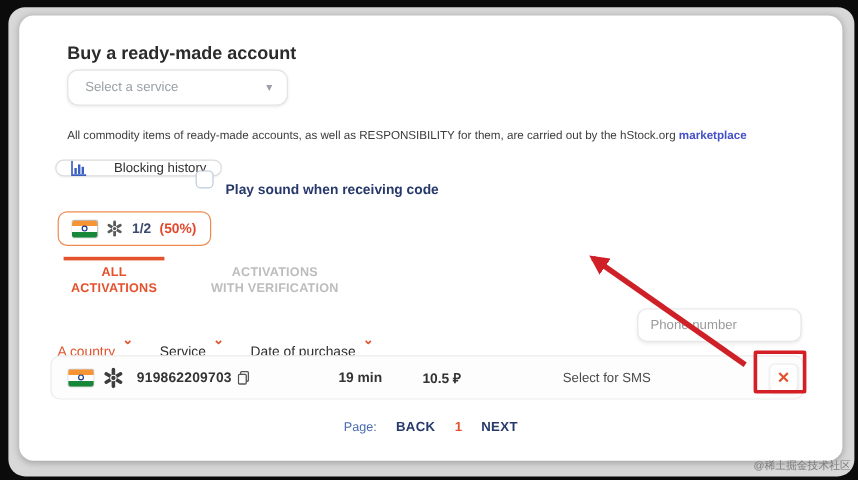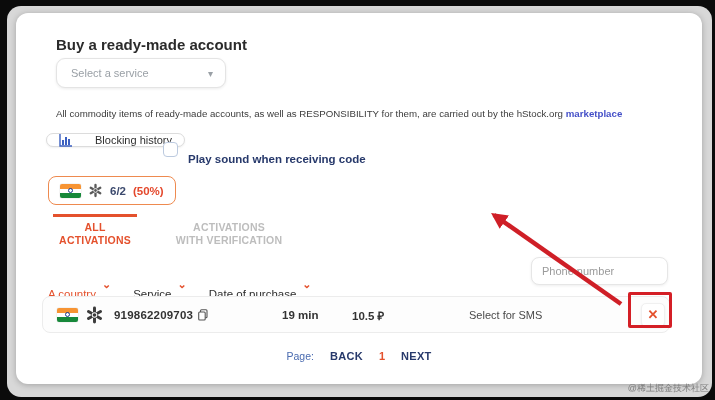--- a/index.html
+++ b/index.html
@@ -6,21 +6,21 @@
   html,body { width:715px; height:400px; overflow:hidden; }
   body { background:#0b0b0b; font-family:"Liberation Sans", sans-serif; position:relative; }
 
   .outer-frame { position:absolute; left:7px; top:6px; width:705px; height:391px;
                  background:#d8d8d8; border-radius:14px; }
   .card { position:absolute; left:16px; top:13px; width:686px; height:371px;
           background:#ffffff; border-radius:12px; box-shadow:0 1px 6px rgba(0,0,0,.25); }
 
   .page-title { position:absolute; left:40px; top:23px; font-size:15px; font-weight:bold; color:#2b2b2b; }
 
-  .service-select { position:absolute; left:40px; top:45px; width:170px; height:30px;
+  .service-select { position:absolute; left:40px; top:45px; width:184px; height:30px;
                     background:#fff; border:1px solid #e4e4e4; border-radius:9px;
                     box-shadow:0 1px 3px rgba(0,0,0,.08); display:flex; align-items:center;
                     justify-content:space-between; padding:0 12px 0 14px; cursor:pointer; }
   .service-select .ph { font-size:11px; color:#9aa0a6; }
   .service-select .caret { font-size:10px; color:#9aa0a6; }
 
   .disclaimer { position:absolute; left:40px; top:95px; font-size:9.7px; color:#3c3c3c; white-space:nowrap; }
   .disclaimer a { color:#4550c8; text-decoration:none; font-weight:bold; }
 
   .blocking-btn { position:absolute; left:30px; top:120px; height:14px; padding:0 12px;
@@ -140,21 +140,21 @@
         <rect x="-1.4" y="-8" width="2.8" height="8.6" rx="1.4"></rect>
         <rect x="-1.4" y="-8" width="2.8" height="8.6" rx="1.4" transform="rotate(60)"></rect>
         <rect x="-1.4" y="-8" width="2.8" height="8.6" rx="1.4" transform="rotate(120)"></rect>
         <rect x="-1.4" y="-8" width="2.8" height="8.6" rx="1.4" transform="rotate(180)"></rect>
         <rect x="-1.4" y="-8" width="2.8" height="8.6" rx="1.4" transform="rotate(240)"></rect>
         <rect x="-1.4" y="-8" width="2.8" height="8.6" rx="1.4" transform="rotate(300)"></rect>
         <circle r="2.6" fill="#ffffff"></circle>
         <circle r="1.7" fill="#5a5a5a"></circle>
       </g>
     </svg>
-    <span class="val">6/2</span>
+    <span class="val">1/2</span>
     <span class="pct">(50%)</span>
   </div>
 
 
   <div class="tabs">
     <div class="tab active">
       <span class="l1">ALL</span>
       <span class="l2">ACTIVATIONS</span>
     </div>
     <div class="tab inactive">

